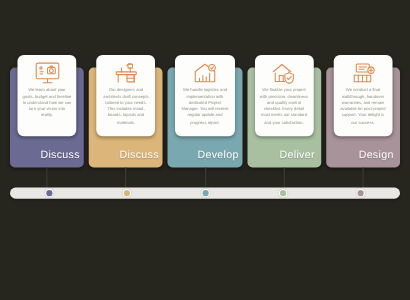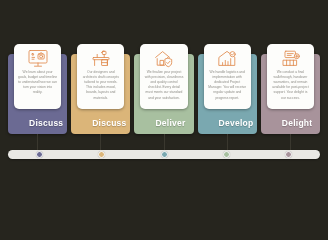--- a/index.html
+++ b/index.html
@@ -47,23 +47,23 @@
     height: 80px;
     border-radius: 4px;
     box-shadow: 0 1px 3px rgba(0,0,0,0.45);
   }
 
   .panel-label {
     position: absolute;
     left: 0;
     right: 0;
     bottom: 7px;
-    text-align: left;
+    text-align: center;
     font-size: 8.5px;
-    font-weight: 700;
+    font-weight: 400;
     color: #ffffff;
     letter-spacing: 0.25px;
     text-shadow: 0 1px 1px rgba(0,0,0,0.22);
     line-height: 1;
     padding-left: 21px;
   }
 
   
   .card {
     position: absolute;
@@ -181,60 +181,60 @@
             <path d="M16.2 6.5v3"></path>
             <path d="M13.4 4.6c.7-1.4 2.3-1.9 3.4-1.3"></path>
           </svg>
         </div>
         <div class="card-text">Our designers and architects draft concepts tailored to your needs. This includes mood, boards, layouts and materials.</div>
       </div>
       <div class="connector" style="background: rgb(58, 56, 47);"></div>
     </div>
 
     <div class="step">
+      <div class="panel" style="background: rgb(122, 168, 176);">
+        <div class="panel-label">Develop</div>
+      </div>
+      <div class="card">
+        <div class="card-icon">
+          <svg viewBox="0 0 26 21" width="26" height="21" fill="none" stroke="#e08a4d" stroke-width="0.85" stroke-linecap="round" stroke-linejoin="round">
+            <path d="M5.2 9.2L13 3.4l7.8 5.8v8.2H5.2z"></path>
+            <path d="M8.6 14.6v2.4M11.3 12.4v4.6M14 13.6v3.4M16.7 10.6v6.4"></path>
+            <circle cx="18.6" cy="6.2" r="2.6" fill="#fdfdfb"></circle>
+            <path d="M17.5 6.4l.8.8 1.5-1.7"></path>
+          </svg>
+        </div>
+        <div class="card-text">We handle logistics and implementation with dedicated Project Manager. You will receive regular update and progress report.</div>
+      </div>
+      <div class="connector" style="background: rgb(58, 56, 47);"></div>
+    </div>
+
+    <div class="step">
       <div class="panel" style="background: rgb(168, 192, 160);">
         <div class="panel-label">Deliver</div>
       </div>
       <div class="card">
         <div class="card-icon">
           <svg viewBox="0 0 26 21" width="26" height="21" fill="none" stroke="#e08a4d" stroke-width="0.85" stroke-linecap="round" stroke-linejoin="round">
             <path d="M4.6 9.4L11.6 3.6l7 5.8"></path>
             <path d="M6.2 10.6v6.6h7.4"></path>
             <path d="M16.8 10v-.6"></path>
             <rect x="9.4" y="12.4" width="3.2" height="4.8"></rect>
             <path d="M17.3 10.2l3.4 1.3v3c0 2.1-1.5 3.6-3.4 4.2-1.9-.6-3.4-2.1-3.4-4.2v-3z" fill="#fdfdfb"></path>
             <path d="M15.7 14.5l1.1 1.1 2.1-2.3"></path>
           </svg>
         </div>
         <div class="card-text">We finalize your project with precision, cleanliness and quality control checklist. Every detail must meets our standard and your satisfaction.</div>
       </div>
       <div class="connector" style="background: rgb(58, 56, 47);"></div>
     </div>
 
     <div class="step">
-      <div class="panel" style="background: rgb(122, 168, 176);">
-        <div class="panel-label">Develop</div>
-      </div>
-      <div class="card">
-        <div class="card-icon">
-          <svg viewBox="0 0 26 21" width="26" height="21" fill="none" stroke="#e08a4d" stroke-width="0.85" stroke-linecap="round" stroke-linejoin="round">
-            <path d="M5.2 9.2L13 3.4l7.8 5.8v8.2H5.2z"></path>
-            <path d="M8.6 14.6v2.4M11.3 12.4v4.6M14 13.6v3.4M16.7 10.6v6.4"></path>
-            <circle cx="18.6" cy="6.2" r="2.6" fill="#fdfdfb"></circle>
-            <path d="M17.5 6.4l.8.8 1.5-1.7"></path>
-          </svg>
-        </div>
-        <div class="card-text">We handle logistics and implementation with dedicated Project Manager. You will receive regular update and progress report.</div>
-      </div>
-      <div class="connector" style="background: rgb(58, 56, 47);"></div>
-    </div>
-
-    <div class="step">
       <div class="panel" style="background: rgb(168, 147, 155);">
-        <div class="panel-label">Delight</div>
+        <div class="panel-label">Design</div>
       </div>
       <div class="card">
         <div class="card-icon">
           <svg viewBox="0 0 26 21" width="26" height="21" fill="none" stroke="#e08a4d" stroke-width="0.85" stroke-linecap="round" stroke-linejoin="round">
             <rect x="8" y="3.2" width="10.4" height="6.4" rx="0.8"></rect>
             <path d="M10.2 5.6h6M10.2 7.4h4"></path>
             <path d="M6.4 12.2h13.2v5.2H6.4z"></path>
             <path d="M9.6 12.2v5.2M13 12.2v5.2M16.4 12.2v5.2"></path>
             <circle cx="19.8" cy="8.2" r="2.5" fill="#fdfdfb"></circle>
             <path d="M19.8 6.9v2.6M18.6 8.2h2.4"></path>

